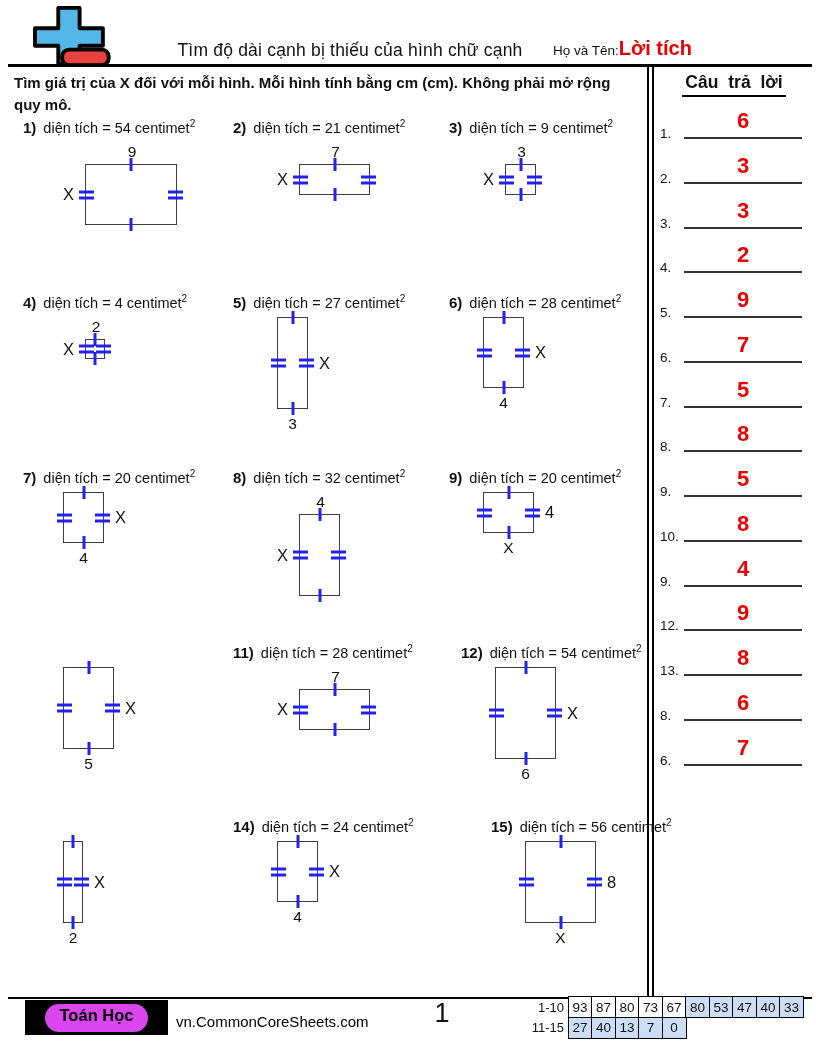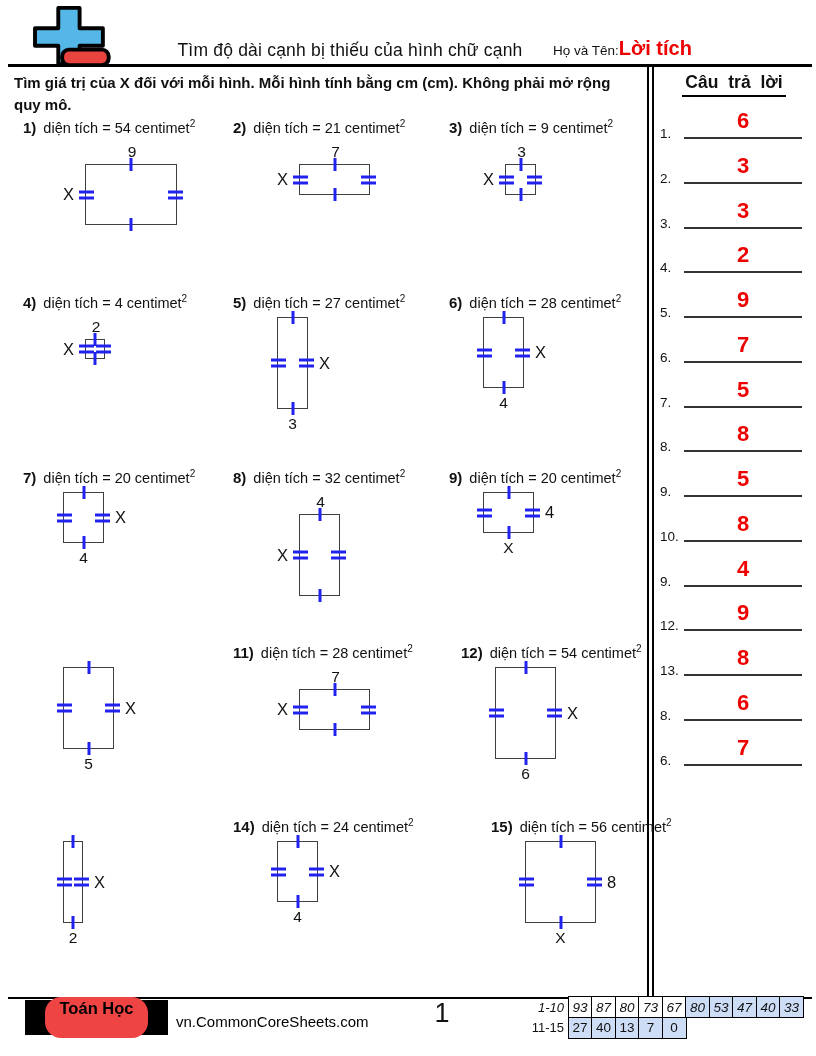--- a/index.html
+++ b/index.html
@@ -47,21 +47,21 @@
   .answers-title span{border-bottom:2.5px solid #000;padding:0 3px 3px;}
   .ans-row{position:absolute;left:652px;width:160px;height:36px;}
   .ans-num{position:absolute;left:8px;bottom:0;font-size:13.5px;}
   .ans-line{position:absolute;left:32px;right:10px;bottom:2px;border-bottom:2px solid #333;
             text-align:center;height:30px;line-height:28px;}
   .ans-val{font-size:22px;font-weight:bold;}
   
   .footer-rule{position:absolute;left:8px;right:4px;top:997px;height:2px;background:#000;}
   .badge-box{position:absolute;left:25px;top:1000px;width:143px;height:35px;background:#000;
              display:flex;align-items:center;justify-content:center;}
-  .badge-pill{background:#ef4444;border-radius:16px;padding:2px 15px 20px;font-weight:bold;
+  .badge-pill{background:#d946ef;border-radius:16px;padding:2px 15px 7px;font-weight:bold;
               font-size:16.5px;color:#000;}
   .site-link{position:absolute;left:176px;top:1013px;font-size:15px;color:#000;text-decoration:none;}
   .page-num{position:absolute;left:420px;width:44px;top:998px;text-align:center;
             font-size:27px;}
   .score-row{position:absolute;display:flex;}
   .score-label{width:46px;text-align:right;padding-right:5px;font-size:13px;
                align-self:center;white-space:nowrap;}
   .score-cell{width:23px;height:20px;border:1.5px solid #000;margin-left:-1.5px;
               display:flex;align-items:center;justify-content:center;font-size:13.5px;
               background:#fff;box-sizing:content-box;}
@@ -507,21 +507,21 @@
       </div>
     </div>
 
   <div class="footer-rule"></div>
   <div class="badge-box">
     <span class="badge-pill">Toán Học</span>
   </div>
   <a class="site-link" href="#">vn.CommonCoreSheets.com</a>
   <div class="page-num">1</div>
   <div id="score">
-      <div class="score-row" style="left: 518px; top: 996px; font-style: italic;">
+      <div class="score-row" style="left: 518px; top: 996px;">
         <span class="score-label">1-10</span>
         <span class="score-cell">93</span>
         <span class="score-cell">87</span>
         <span class="score-cell">80</span>
         <span class="score-cell">73</span>
         <span class="score-cell">67</span>
         <span class="score-cell" style="background: rgb(205, 221, 245);">80</span>
         <span class="score-cell" style="background: rgb(205, 221, 245);">53</span>
         <span class="score-cell" style="background: rgb(205, 221, 245);">47</span>
         <span class="score-cell" style="background: rgb(205, 221, 245);">40</span>

